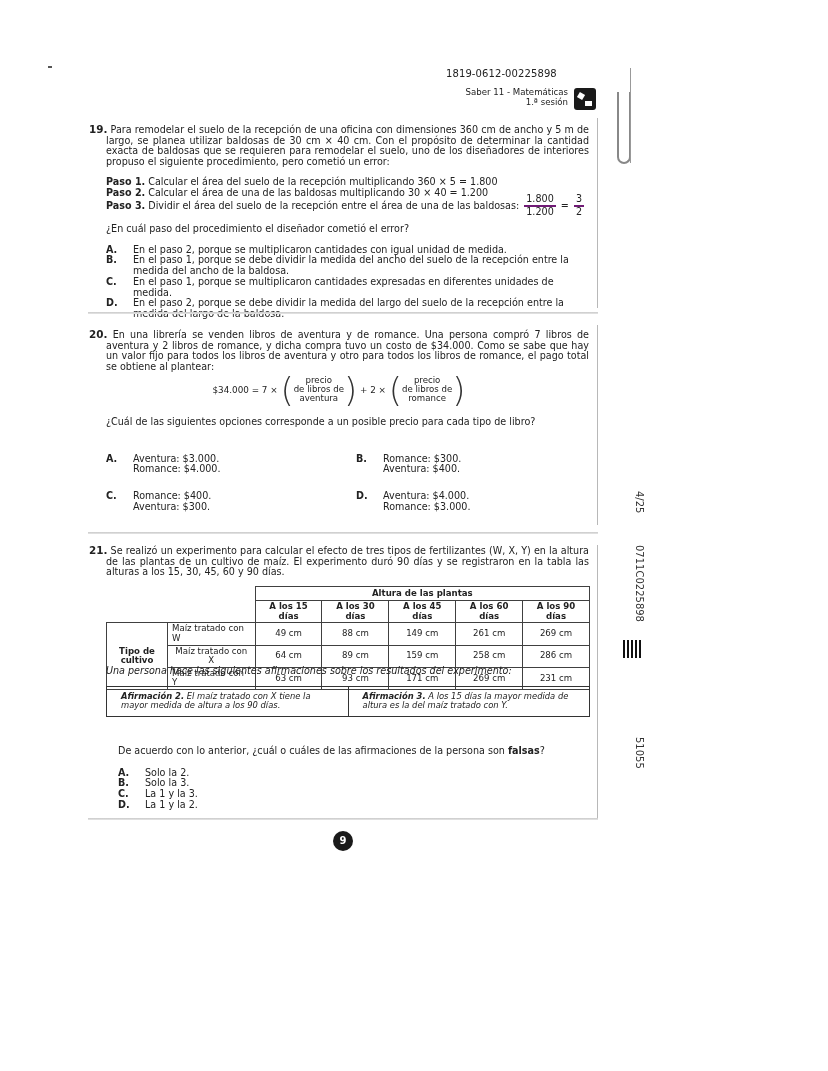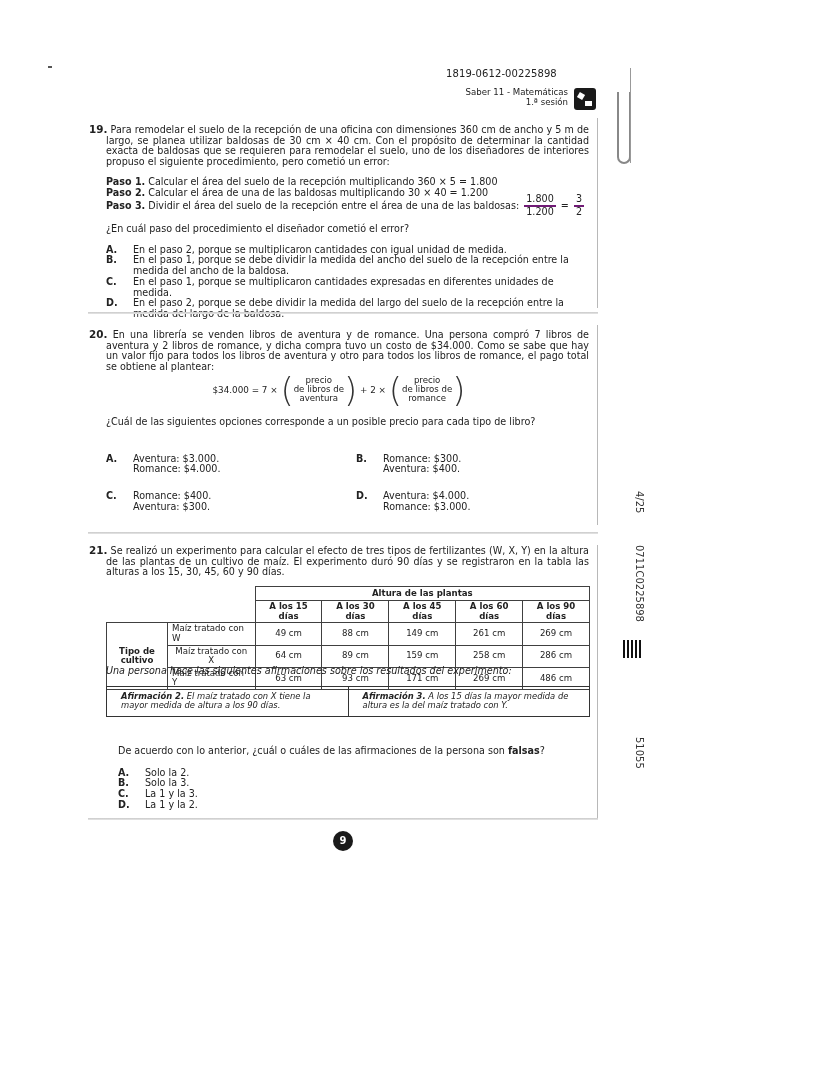--- a/index.html
+++ b/index.html
@@ -166,21 +166,21 @@
     <td align="center">159 cm</td>
     <td align="center">258 cm</td>
     <td align="center">286 cm</td>
   </tr>
   <tr>
     <td style="text-align:left;">Maíz tratado con Y</td>
     <td align="center">63 cm</td>
     <td align="center">93 cm</td>
     <td align="center">171 cm</td>
     <td align="center">269 cm</td>
-    <td align="center">486 cm</td>
+    <td align="center">231 cm</td>
   </tr>
 </tbody>
   </table>
 
 <div class="abs" style="left:106px; top:666px; width:484px;font-style:italic;">
   <p style="margin:0 0 9px 0;">Una persona hace las siguientes afirmaciones sobre los resultados del experimento:</p>
   <div class="claims">
     <div><span class="b">Afirmación 2.</span> <span>El maíz tratado con X tiene la mayor medida de altura a los 90 días.</span></div>
     <div><span class="b">Afirmación 3.</span> <span>A los 15 días la mayor medida de altura es la del maíz tratado con Y.</span></div>
   </div>

